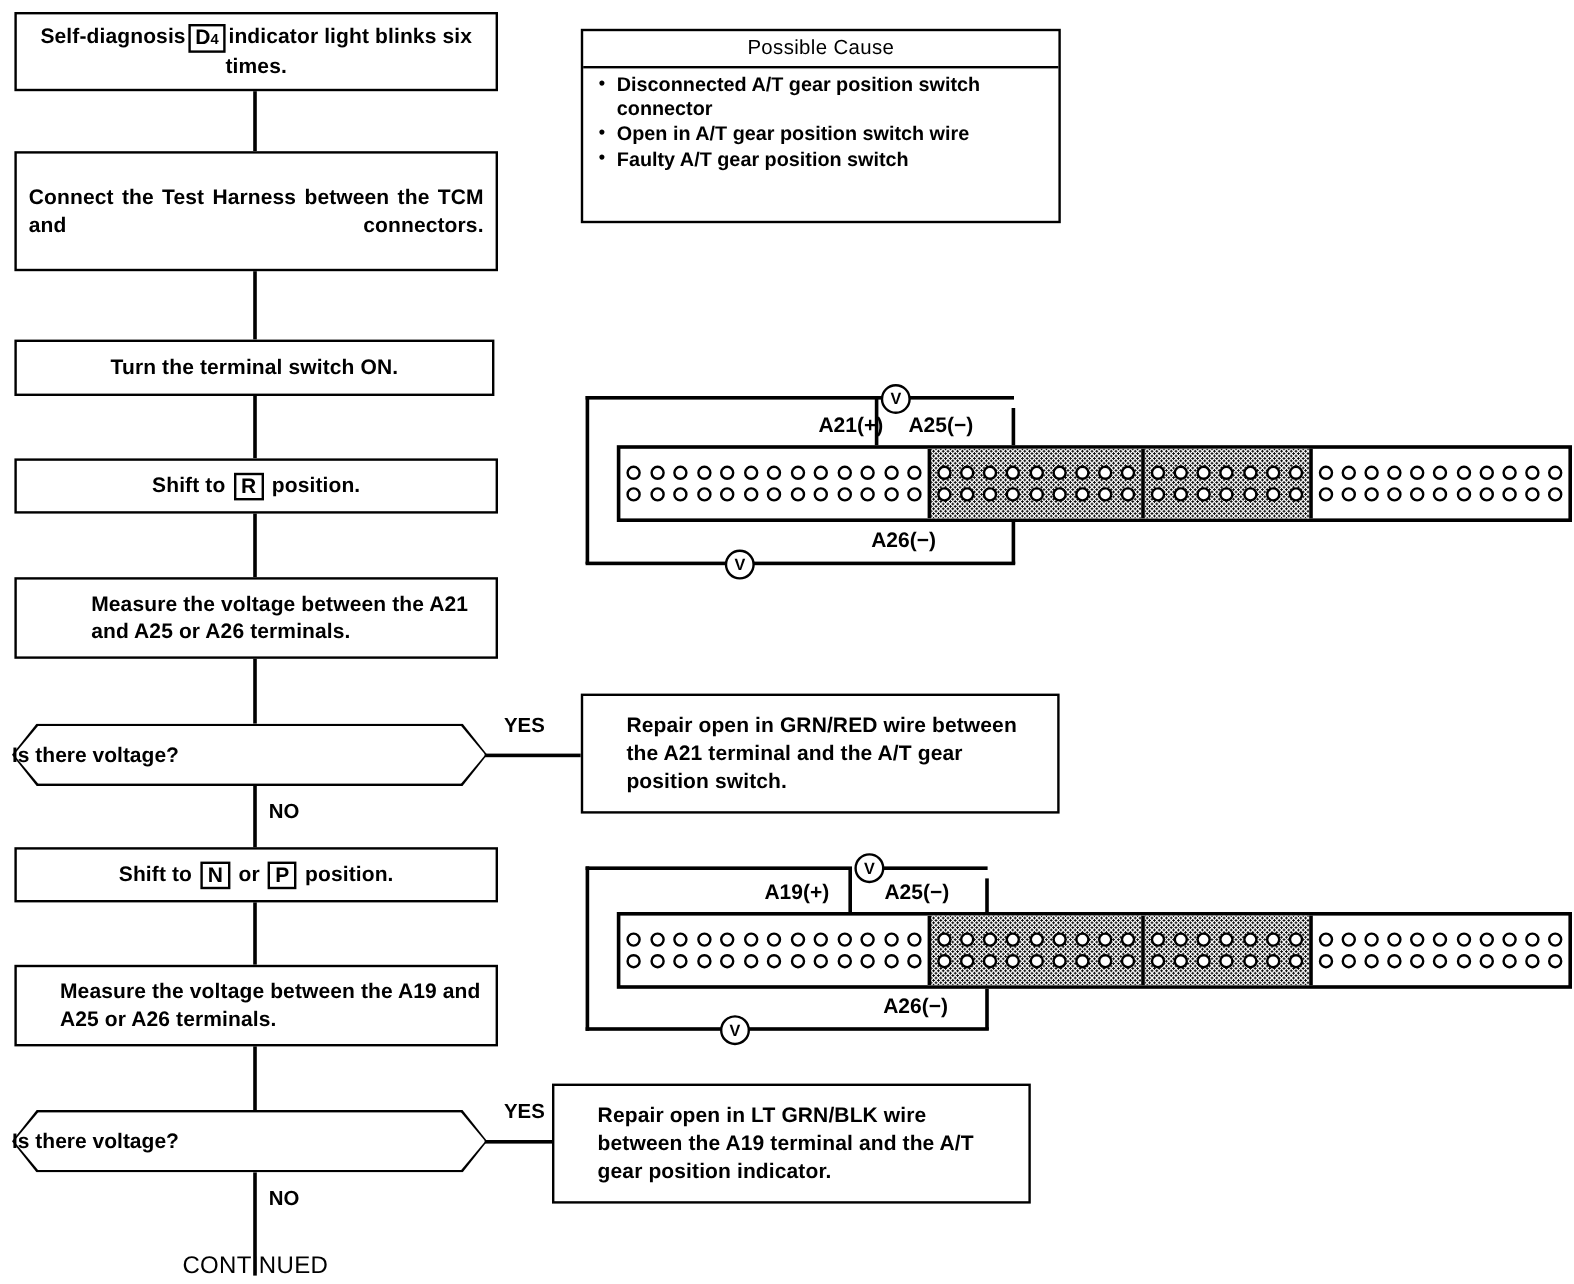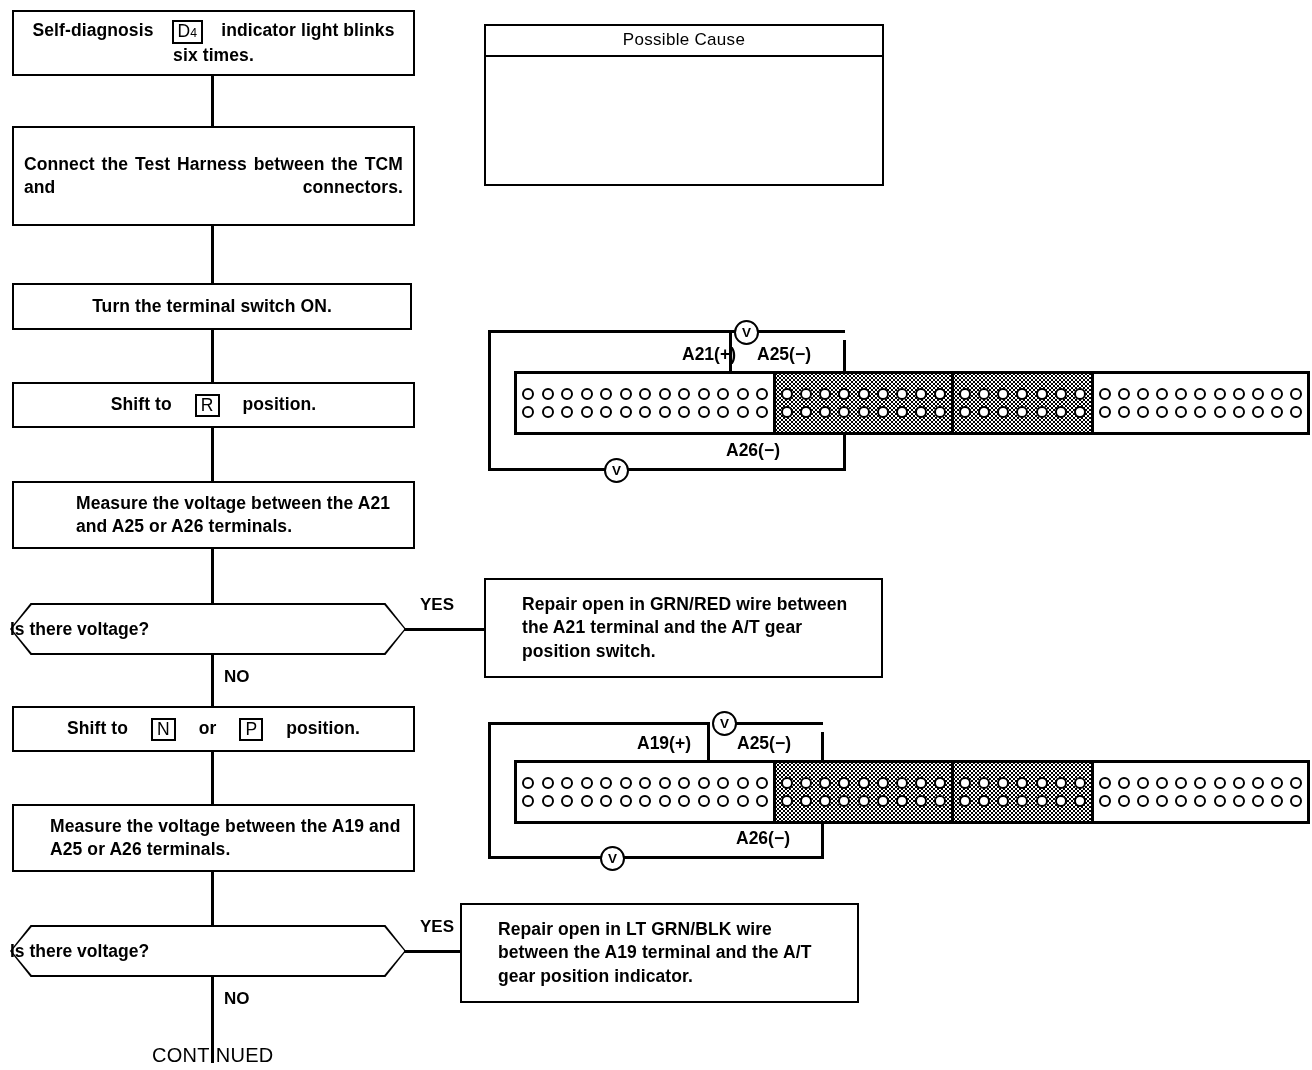--- a/index.html
+++ b/index.html
@@ -17,22 +17,22 @@
     text-align:center;font-weight:bold;font-size:17.5px;line-height:1.30;
     padding:4px 10px;letter-spacing:.1px;
   }
   .pbox .inner{width:100%;}
   .pbox.just .inner{text-align:justify;text-align-last:justify;}
   .pbox.left .inner{text-align:left;}
 
   
   .key{
     display:inline-block;border:2.5px solid #000;
-    padding:0px 4px 1px 4px;margin:0 18px;line-height:1.05;
-    font-weight:normal;vertical-align:-1px;
+    padding:0px 4px 1px 4px;margin:0 2px;line-height:1.05;
+    font-weight:bold;vertical-align:-1px;
   }
   .key sub, .key .sub{font-size:.70em;vertical-align:baseline;line-height:1;}
 
   
   .hex{
     position:absolute;
     display:flex;align-items:center;
     font-weight:bold;font-size:17.5px;
   }
   .hex .shape{
@@ -173,20 +173,25 @@
 
 <div class="ln hline abs" style="left:404px;top:950px;width:80px;height:2.5px;"></div>
 <div class="lbl" style="left:420px;top:917px;">YES</div>
 
 <div class="ln vline abs" style="left:211px;top:977px;width:2.5px;height:86px;"></div>
 <div class="lbl" style="left:224px;top:989px;">NO</div>
 <div class="lbl-light" style="left:152px;top:1044px;">CONTINUED</div>
 
 <div class="abs pc" style="left:484px;top:24px;width:400px;height:162px;">
   <div class="pc-head">Possible Cause</div>
+  <div class="pc-body">
+    <div class="pc-li">Disconnected A/T gear position switch connector</div>
+    <div class="pc-li">Open in A/T gear position switch wire</div>
+    <div class="pc-li">Faulty A/T gear position switch</div>
+  </div>
 </div>
 
 <div class="ln hline abs" style="left:488px;top:330px;width:250px;height:2.5px;"></div>
 <div class="ln vline abs" style="left:488px;top:330px;width:2.5px;height:140px;"></div>
 <div class="ln hline abs" style="left:488px;top:468px;width:358px;height:2.5px;"></div>
 <div class="ln vline abs" style="left:843px;top:412px;width:2.5px;height:58px;"></div>
 <div class="ln vline abs" style="left:729px;top:332px;width:2.5px;height:50px;"></div>
 <div class="ln vline abs" style="left:843px;top:340px;width:2.5px;height:42px;"></div>
 <div class="ln hline abs" style="left:756px;top:330px;width:89px;height:2.5px;"></div>
 <div class="vm" style="left:734px;top:320px;">V</div>

